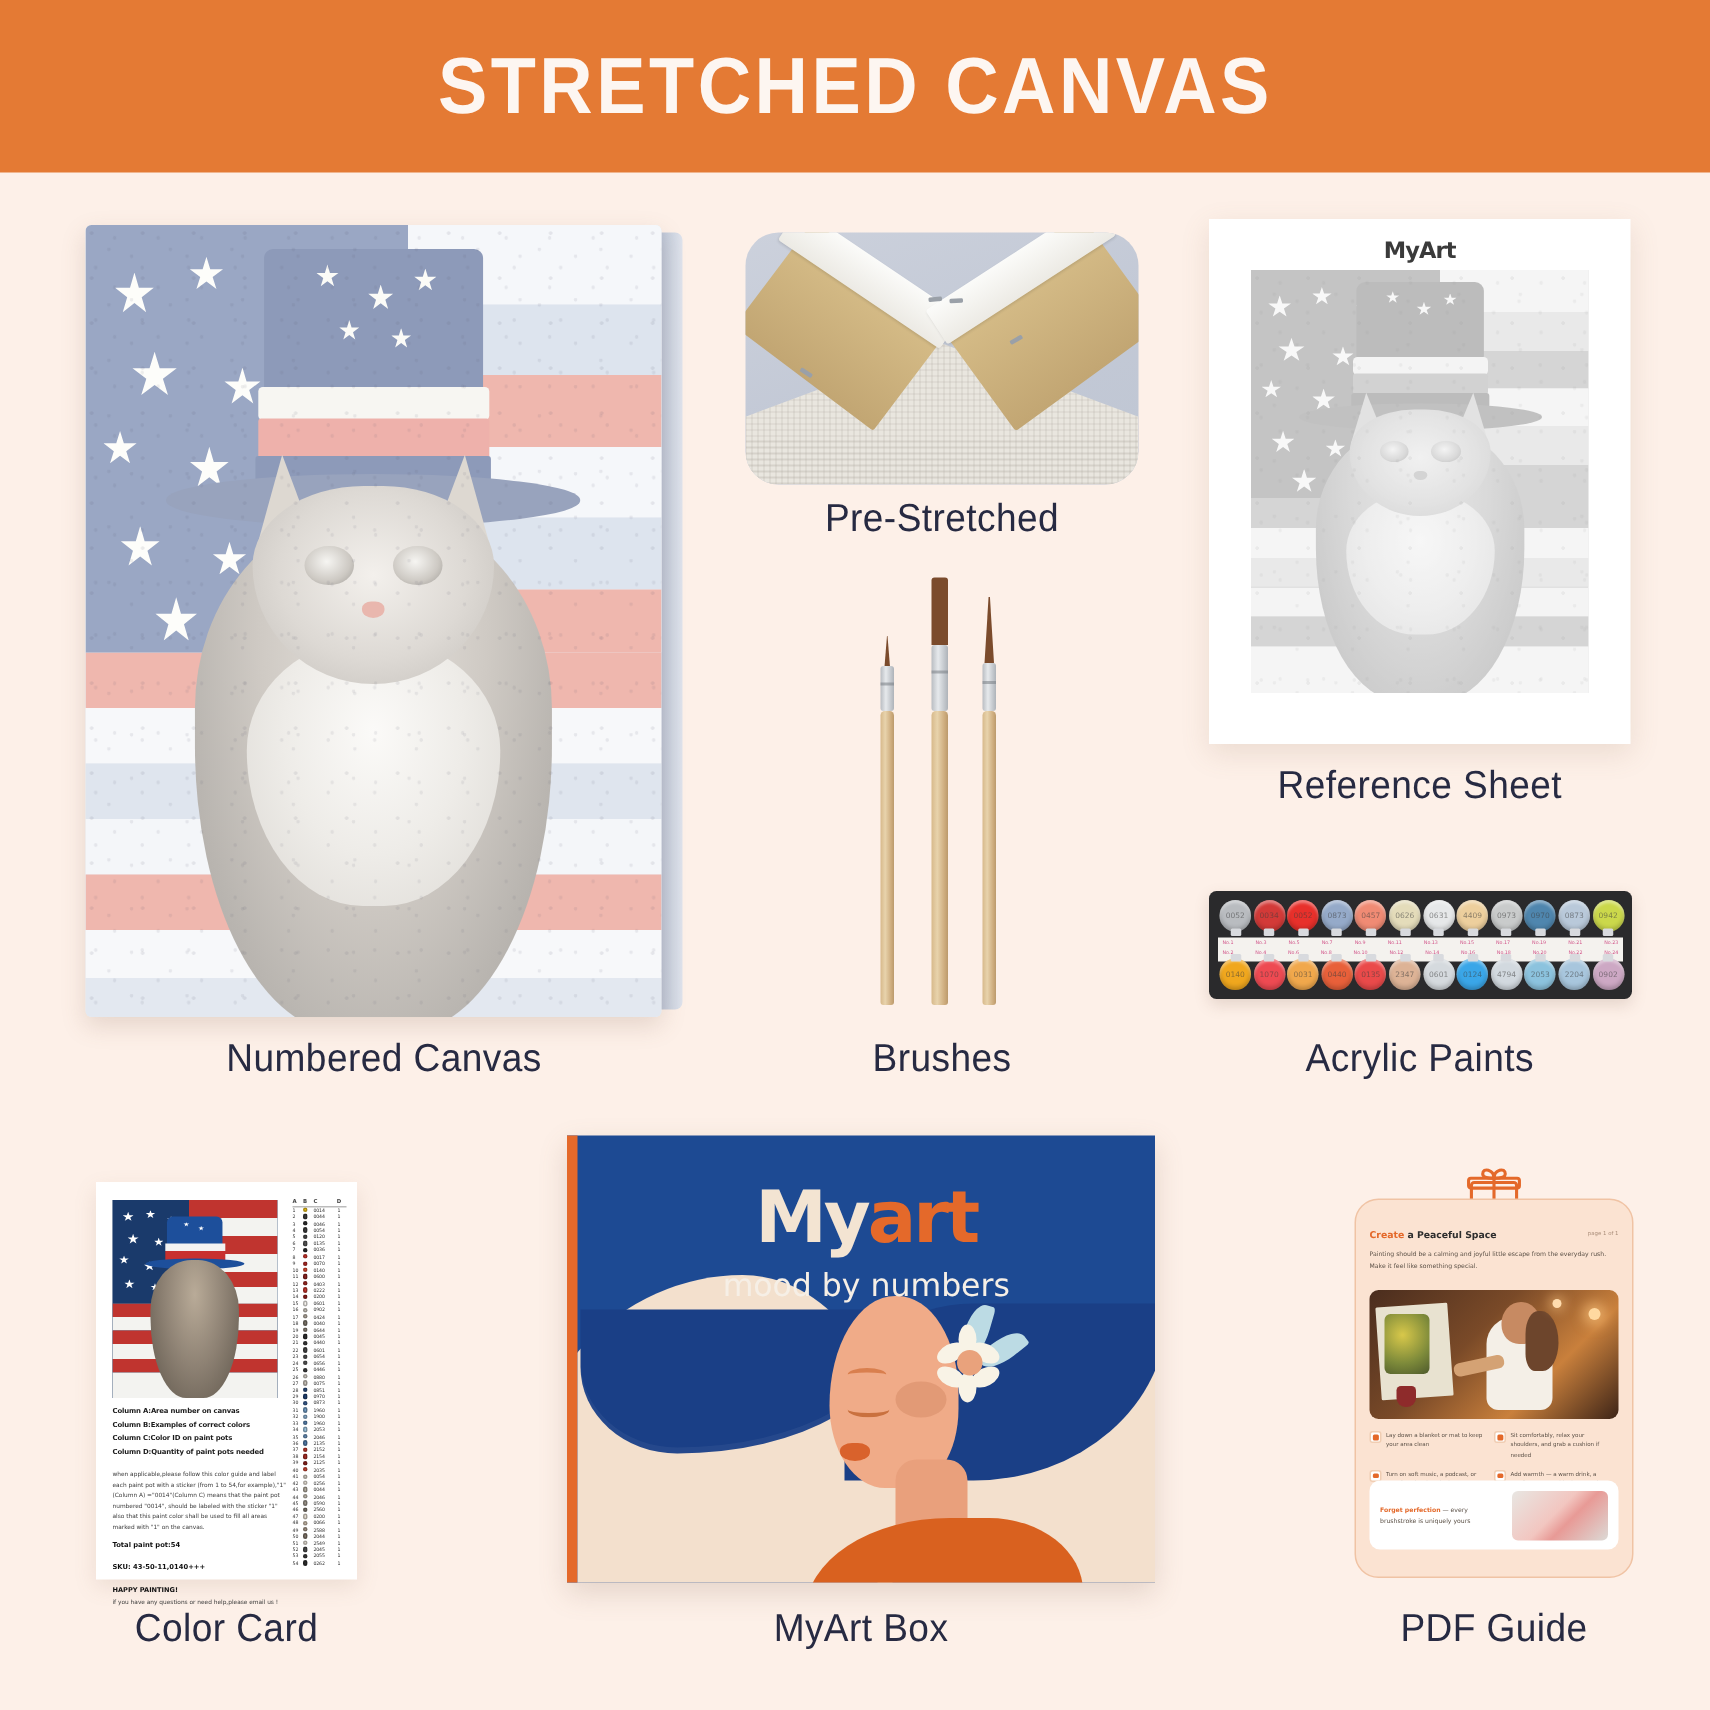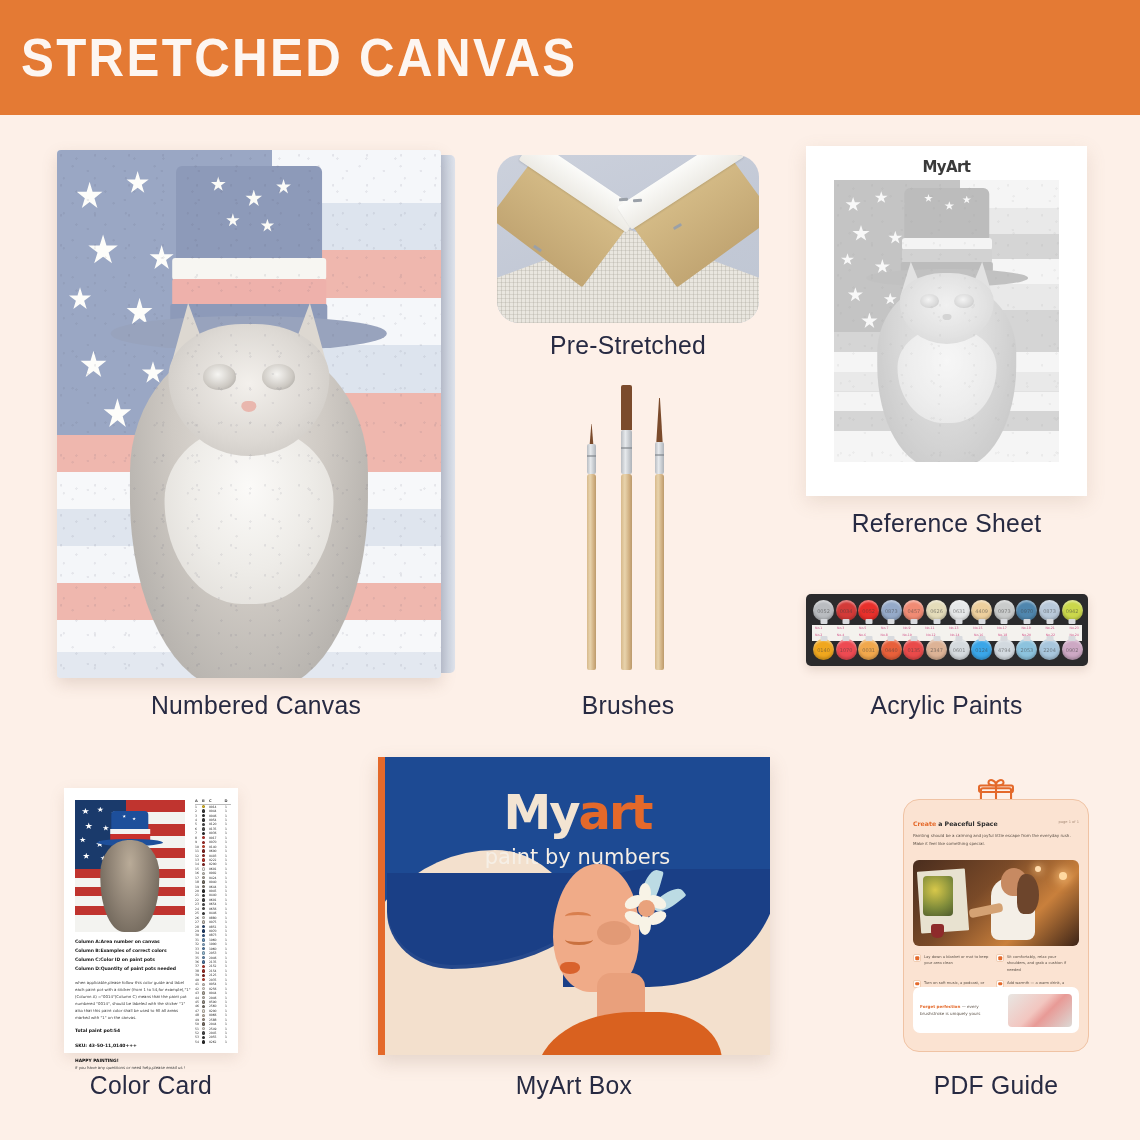--- a/index.html
+++ b/index.html
@@ -7,21 +7,21 @@
     width: 1140px; height: 1140px;
     background: #fdf0e8;
     font-family: "Liberation Sans", sans-serif;
     overflow: hidden;
   }
   #page { position: relative; width: 1140px; height: 1140px; background: #fdf0e8; }
 
   
   .header {
     position: absolute; left: 0; top: 0; width: 1140px; height: 115px;
-    background: #e47a34; display: flex; align-items: center; justify-content: flex-start;
+    background: #e47a34; display: flex; align-items: center; justify-content: center;
   }
   .header-title {
     color: #fdf6f1; font-size: 53px; font-weight: 700; letter-spacing: 2.5px;
     font-family: "Liberation Sans Narrow", "Liberation Sans", sans-serif;
     transform: scaleX(.93); text-transform: uppercase;
   }
 
   
   .cap {
     position: absolute; text-align: center; color: #272a42;
@@ -1095,21 +1095,21 @@
       <div class="petal" style="left:243px;top:135px;transform:rotate(62deg)"></div>
       <div class="petal" style="left:243px;top:151px;transform:rotate(118deg)"></div>
       <div class="petal" style="left:254px;top:158px;transform:rotate(0deg)"></div>
       <div class="petal" style="left:266px;top:151px;transform:rotate(62deg)"></div>
       <div class="petal" style="left:266px;top:135px;transform:rotate(118deg)"></div>
       <div class="daisy-c"></div>
 
       <div class="box-logo">
         <span class="logo-my">My</span><span class="logo-art">art</span>
       </div>
-      <div class="box-sub">paint by numbers</div>
+      <div class="box-sub">mood by numbers</div>
     </div>
   </div>
   <div class="cap" style="left:378px;top:1070px;width:392px">MyArt Box</div>
 
   <div class="pdf-wrap">
     <svg class="pdf-gift" viewBox="0 0 40 34">
       <rect x="4" y="12" width="32" height="20" rx="2" fill="none" stroke="#e4692a" stroke-width="2.2"></rect>
       <rect x="2" y="9" width="36" height="7" rx="1.6" fill="none" stroke="#e4692a" stroke-width="2.2"></rect>
       <line x1="20" y1="9" x2="20" y2="32" stroke="#e4692a" stroke-width="2.2"></line>
       <path d="M20 9 C20 3, 12 1, 12 6 C12 9, 17 9, 20 9 Z" fill="none" stroke="#e4692a" stroke-width="2.2"></path>

